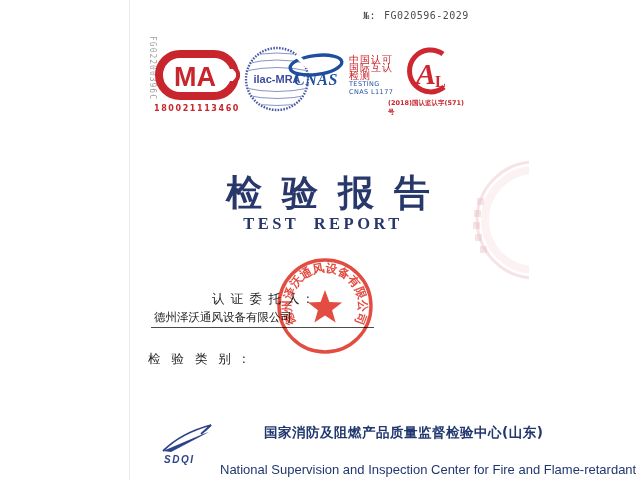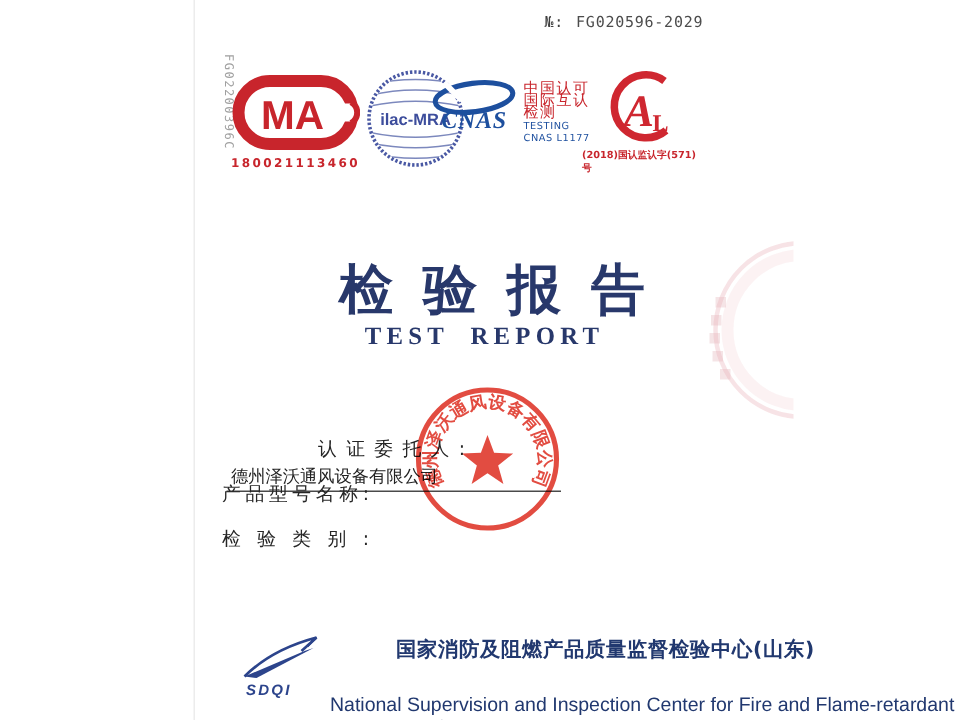--- a/index.html
+++ b/index.html
@@ -131,21 +131,20 @@
 <div class="cal-caption">(2018)国认监认字(571)号</div>
 
 <div class="title-cn">检验报告</div>
 <div class="title-en">TEST REPORT</div>
 
 <div class="field-row r1">
   <div class="field-label">认证委托人:</div>
   <div class="field-line">德州泽沃通风设备有限公司</div>
 </div>
 <div class="field-row r2">
-  <div class="field-label">产品型号名称:</div>
 </div>
 <div class="field-row r3">
   <div class="field-label">检验类别:</div>
 </div>
 
 <div class="company-seal">
   <svg width="98" height="98" viewBox="0 0 98 98">
     <defs>
       <path id="sealArc" d="M19.6,67 A34,34 0 1 1 78.4,67" fill="none"></path>
     </defs>

